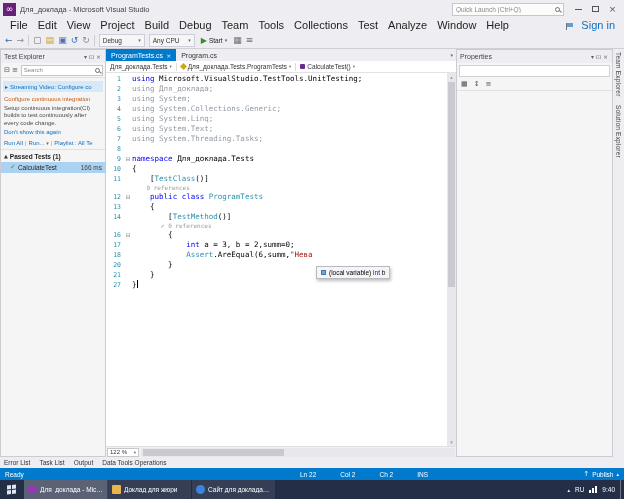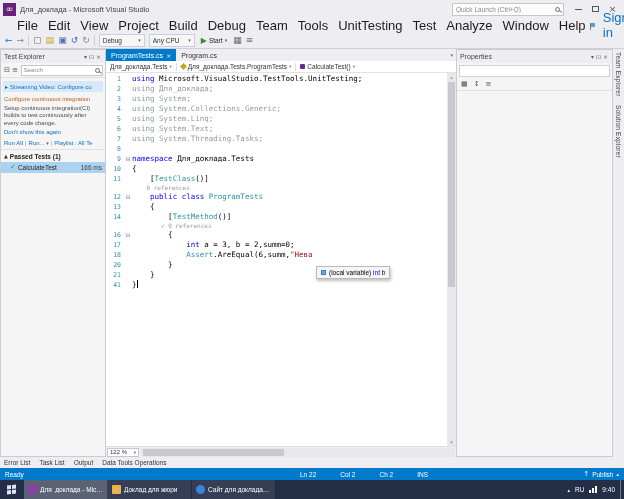--- a/index.html
+++ b/index.html
@@ -16,21 +16,21 @@
 .quick-launch{margin-left:auto;width:112px;height:13px;border:1px solid #c6c6cc;background:#fcfcfc;display:flex;align-items:center;padding:0 3px;gap:2px}
 .quick-launch input{flex:1;min-width:0;border:0;outline:0;background:none;font-size:6.5px;color:#777}
 .mag{width:5px;height:5px;border:1px solid #717171;border-radius:50%;position:relative;flex:none}
 .mag::after{content:"";position:absolute;width:3px;height:1px;background:#717171;right:-2.5px;bottom:-1px;transform:rotate(40deg)}
 .win-btns{display:flex;margin-left:2px}
 .win-btn{width:17px;height:13px;display:flex;align-items:center;justify-content:center;color:#565656;font-size:9px}
 .wb-min{width:7px;height:1px;background:#565656}
 .wb-max{width:7px;height:6px;border:1px solid #565656}
 
 
-.menubar{height:14px;display:flex;align-items:center;padding:0 12px;font-size:13px}
+.menubar{height:14px;display:flex;align-items:center;padding:0 5px;font-size:11px}
 .menu-items{display:flex}
 .menu-item{padding:2px 5px;cursor:default;white-space:nowrap}
 .menu-right{margin-left:auto;display:flex;align-items:center;gap:5px;padding-right:4px}
 .flag{width:6px;height:4px;background:#5c9fd6;position:relative;margin-right:3px}
 .flag::after{content:"";position:absolute;left:-1px;top:0;width:1px;height:7px;background:#777}
 .signin{color:#0e70c0}
 
 
 .toolbar{height:17px;display:flex;align-items:center;gap:4px;padding:0 5px;border-bottom:1px solid #cfcfd6}
 .tb-icons{display:flex;gap:4px;align-items:center}
@@ -172,21 +172,21 @@
 <div class="menubar">
   <span class="menu-items">
       <span class="menu-item">File</span>
       <span class="menu-item">Edit</span>
       <span class="menu-item">View</span>
       <span class="menu-item">Project</span>
       <span class="menu-item">Build</span>
       <span class="menu-item">Debug</span>
       <span class="menu-item">Team</span>
       <span class="menu-item">Tools</span>
-      <span class="menu-item">UnitTesting</span>
+      <span class="menu-item">Collections</span>
       <span class="menu-item">Test</span>
       <span class="menu-item">Analyze</span>
       <span class="menu-item">Window</span>
       <span class="menu-item">Help</span>
     </span>
   <div class="menu-right">
     <span class="flag"></span>
     <span class="signin">Sign in</span>
   </div>
 </div>
@@ -318,21 +318,21 @@
           <div class="cl lens"><span class="ln"></span><span class="gut"></span><span class="lb"><span class="sg-lens">    0 references</span></span></div>
           <div class="cl"><span class="ln">12</span><span class="gut">⊟</span><span class="lb"><span class="sg-d">    </span><span class="sg-k">public class</span><span class="sg-d"> </span><span class="sg-t">ProgramTests</span></span></div>
           <div class="cl"><span class="ln">13</span><span class="gut"></span><span class="lb"><span class="sg-d">    {</span></span></div>
           <div class="cl"><span class="ln">14</span><span class="gut"></span><span class="lb"><span class="sg-d">        [</span><span class="sg-t">TestMethod</span><span class="sg-d">()]</span></span></div>
           <div class="cl lens"><span class="ln"></span><span class="gut"></span><span class="lb"><span class="sg-lens">        </span><span class="sg-ok">✓</span><span class="sg-lens"> 0 references</span></span></div>
           <div class="cl"><span class="ln">16</span><span class="gut">⊟</span><span class="lb"><span class="sg-d">        {</span></span></div>
           <div class="cl"><span class="ln">17</span><span class="gut"></span><span class="lb"><span class="sg-d">            </span><span class="sg-k">int</span><span class="sg-d"> a = 3, b = 2,summ=0;</span></span></div>
           <div class="cl"><span class="ln">18</span><span class="gut"></span><span class="lb"><span class="sg-d">            </span><span class="sg-t">Assert</span><span class="sg-d">.AreEqual(6,summ,</span><span class="sg-s">"Нева</span></span></div>
           <div class="cl"><span class="ln">20</span><span class="gut"></span><span class="lb"><span class="sg-d">        }</span></span></div>
           <div class="cl"><span class="ln">21</span><span class="gut"></span><span class="lb"><span class="sg-d">    }</span></span></div>
-          <div class="cl"><span class="ln">41</span><span class="gut"></span><span class="lb"><span class="sg-d">}</span><span class="caret"></span></span></div>
+          <div class="cl"><span class="ln">27</span><span class="gut"></span><span class="lb"><span class="sg-d">}</span><span class="caret"></span></span></div>
         </div>
       <div class="vscroll">
         <span class="vs-arrow vs-up g">▴</span>
         <div class="vs-thumb"></div>
         <span class="vs-arrow vs-down g">▾</span>
       </div>
       <div class="quickinfo">
         <span class="qi-ic"></span>
         <span><span class="sg-d">(local variable) </span><span class="sg-k">int</span><span class="sg-d"> b</span></span>
       </div>

